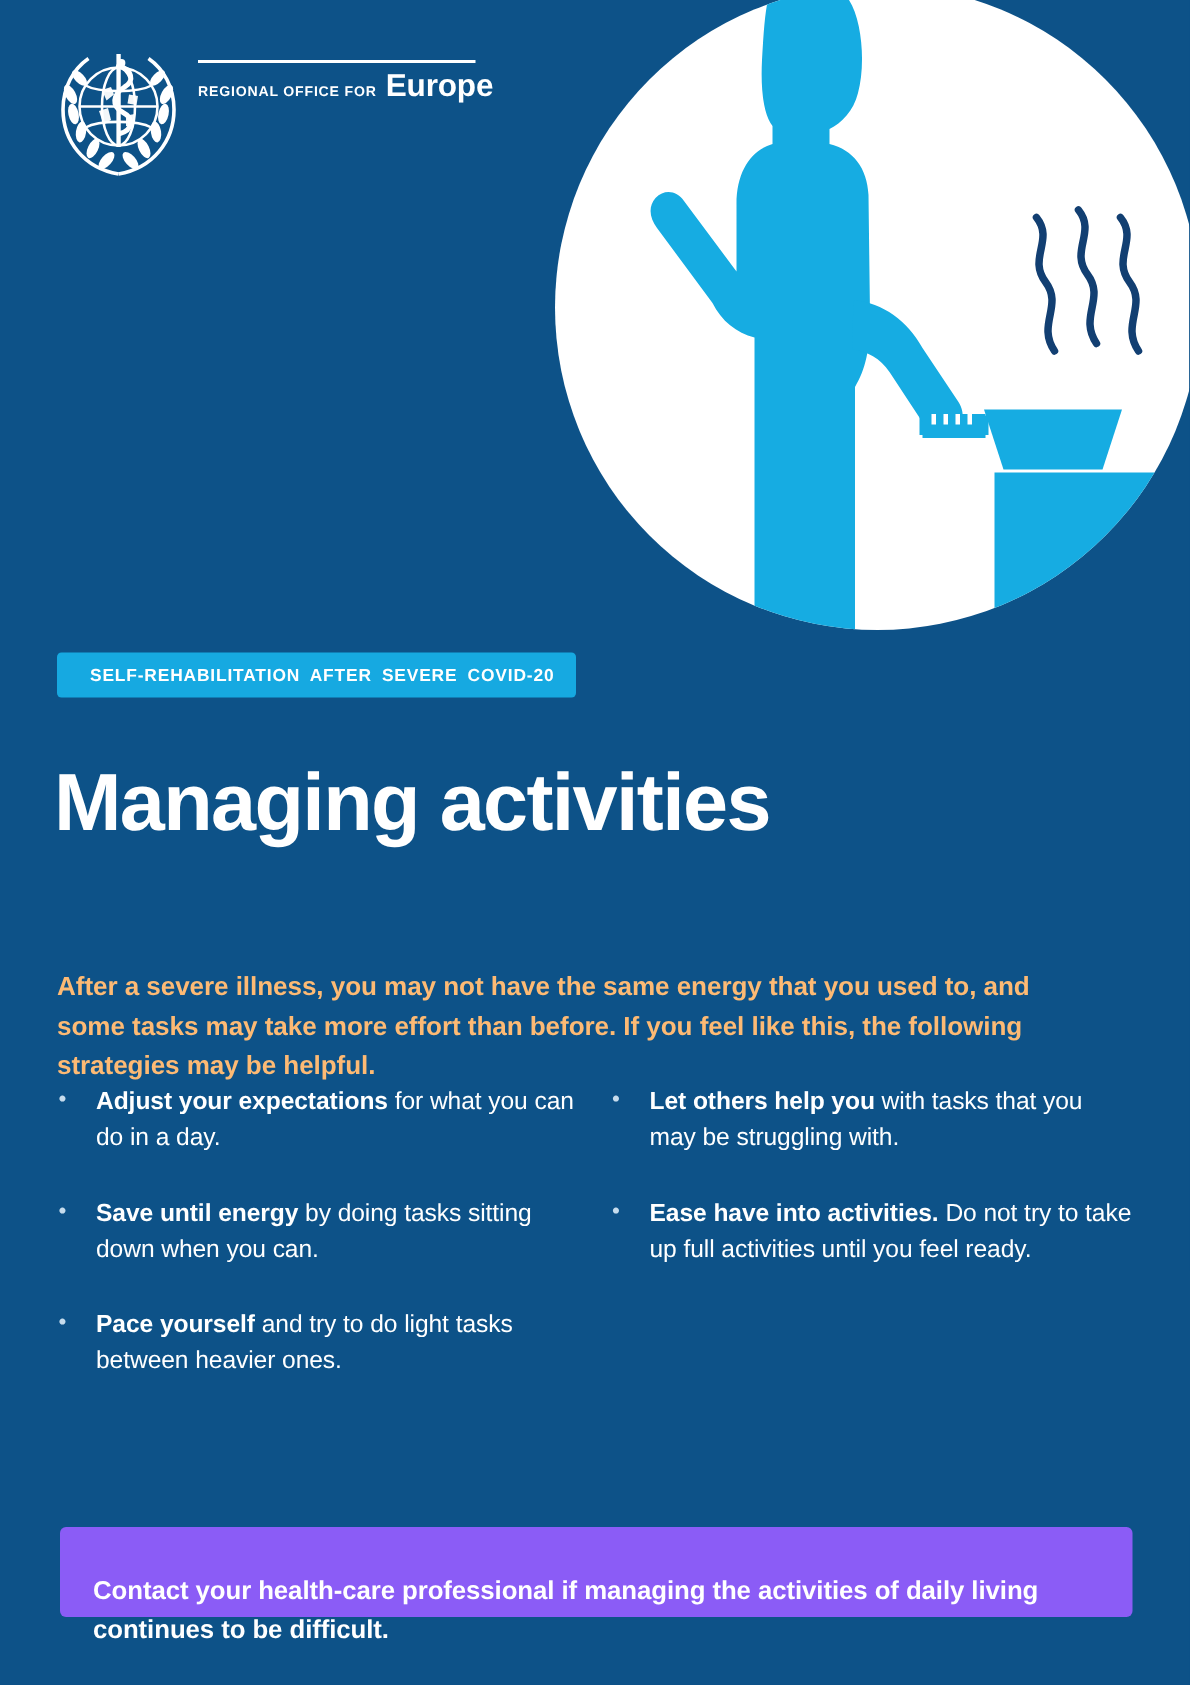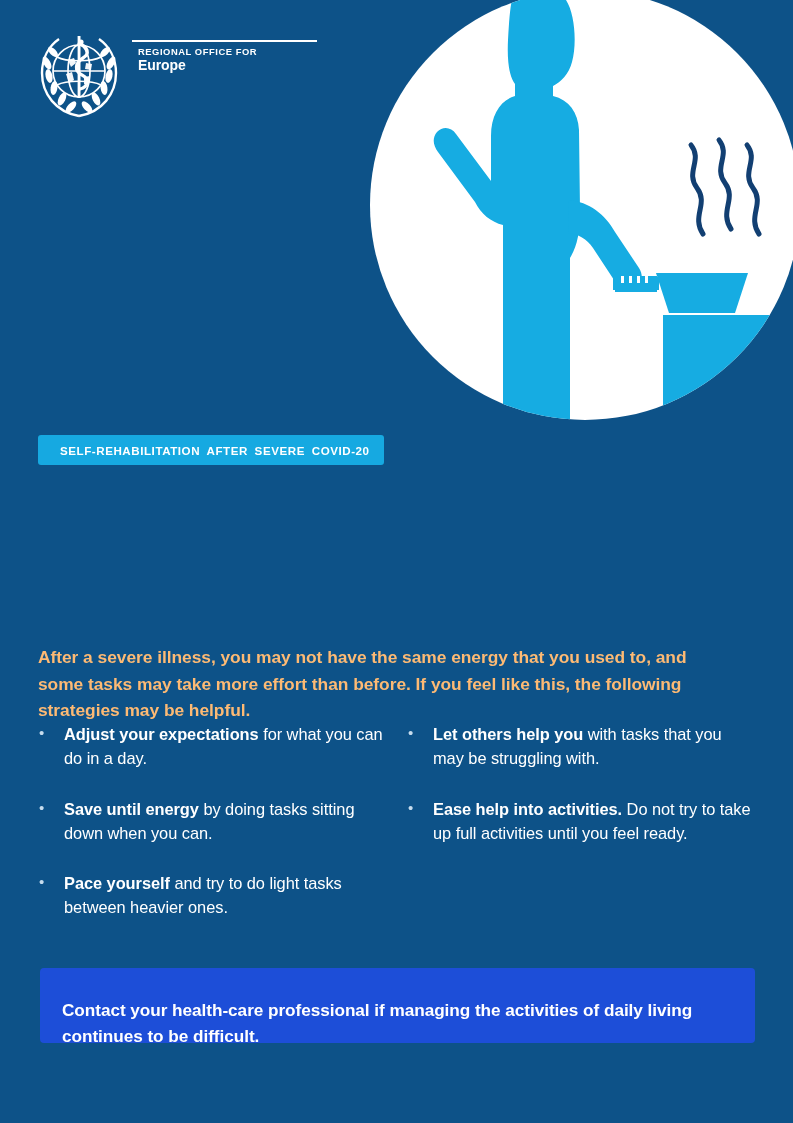--- a/index.html
+++ b/index.html
@@ -58,31 +58,30 @@
   .logo-rule {
     height: 2px;
     background: #ffffff;
     margin: 5px 0 4px 0;
     width: 185px;
   }
   .logo-line3 {
     display: flex;
     align-items: baseline;
     white-space: nowrap;
-    flex-direction: column;
   }
   .logo-regional {
     color: #ffffff;
     font-size: 9.4px;
     font-weight: bold;
     letter-spacing: 0.55px;
   }
   .logo-europe {
     color: #ffffff;
-    font-size: 14px;
+    font-size: 21px;
     font-weight: bold;
     margin-left: 6px;
     letter-spacing: -0.1px;
   }
 
   
   .badge {
     position: absolute;
     left: 38px;
     top: 435px;
@@ -159,24 +158,24 @@
     line-height: 1.48;
     letter-spacing: -0.05px;
   }
   .bullet-body b { font-weight: bold; }
   .bullet-lead { font-weight: bold; margin-top: 10px; }
 
   
   .footer {
     position: absolute;
     left: 40px;
-    top: 968px;
+    top: 1018px;
     width: 715px;
-    height: 75px;
-    background: #1d4ed8;
+    height: 60px;
+    background: #8b5cf6;
     border-radius: 4px;
     box-sizing: border-box;
     padding: 13px 20px 0 22px;
     z-index: 5;
   }
   .footer-text {
     color: #ffffff;
     font-size: 17.2px;
     font-weight: bold;
     line-height: 1.48;
@@ -309,21 +308,21 @@
         <span class="logo-europe">Europe</span>
       </div>
     </div>
   </div>
 
   <div class="badge">
     <span class="badge-text">SELF-REHABILITATION  AFTER  SEVERE  COVID-20</span>
   </div>
 
   <h1 class="title">
-    <br>
+    <span>Managing activities</span><br>
   </h1>
 
   <p class="intro">After a severe illness, you may not have the same energy that you used to, and some tasks may take more effort than before. If you feel like this, the following  strategies may be helpful.</p>
 
   <div class="columns">
     <div class="col col-left">
 
       <div class="bullet">
         <span class="bullet-dot">•</span>
         <span class="bullet-body"><b class="bullet-lead">Adjust your expectations</b><span> for what you can do in a day.</span></span>
@@ -342,21 +341,21 @@
     </div>
     <div class="col col-right">
 
       <div class="bullet">
         <span class="bullet-dot">•</span>
         <span class="bullet-body"><b class="bullet-lead">Let others help you</b><span> with tasks  that you may be struggling with.</span></span>
       </div>
 
       <div class="bullet">
         <span class="bullet-dot">•</span>
-        <span class="bullet-body"><b class="bullet-lead">Ease help into activities.</b><span> Do not try to take up full activities until you feel ready.</span></span>
+        <span class="bullet-body"><b class="bullet-lead">Ease have into activities.</b><span> Do not try to take up full activities until you feel ready.</span></span>
       </div>
 
     </div>
   </div>
 
   <div class="footer">
     <p class="footer-text">Contact your health-care professional  if managing the activities  of daily living continues  to be difficult.</p>
   </div>
 
 </div>

